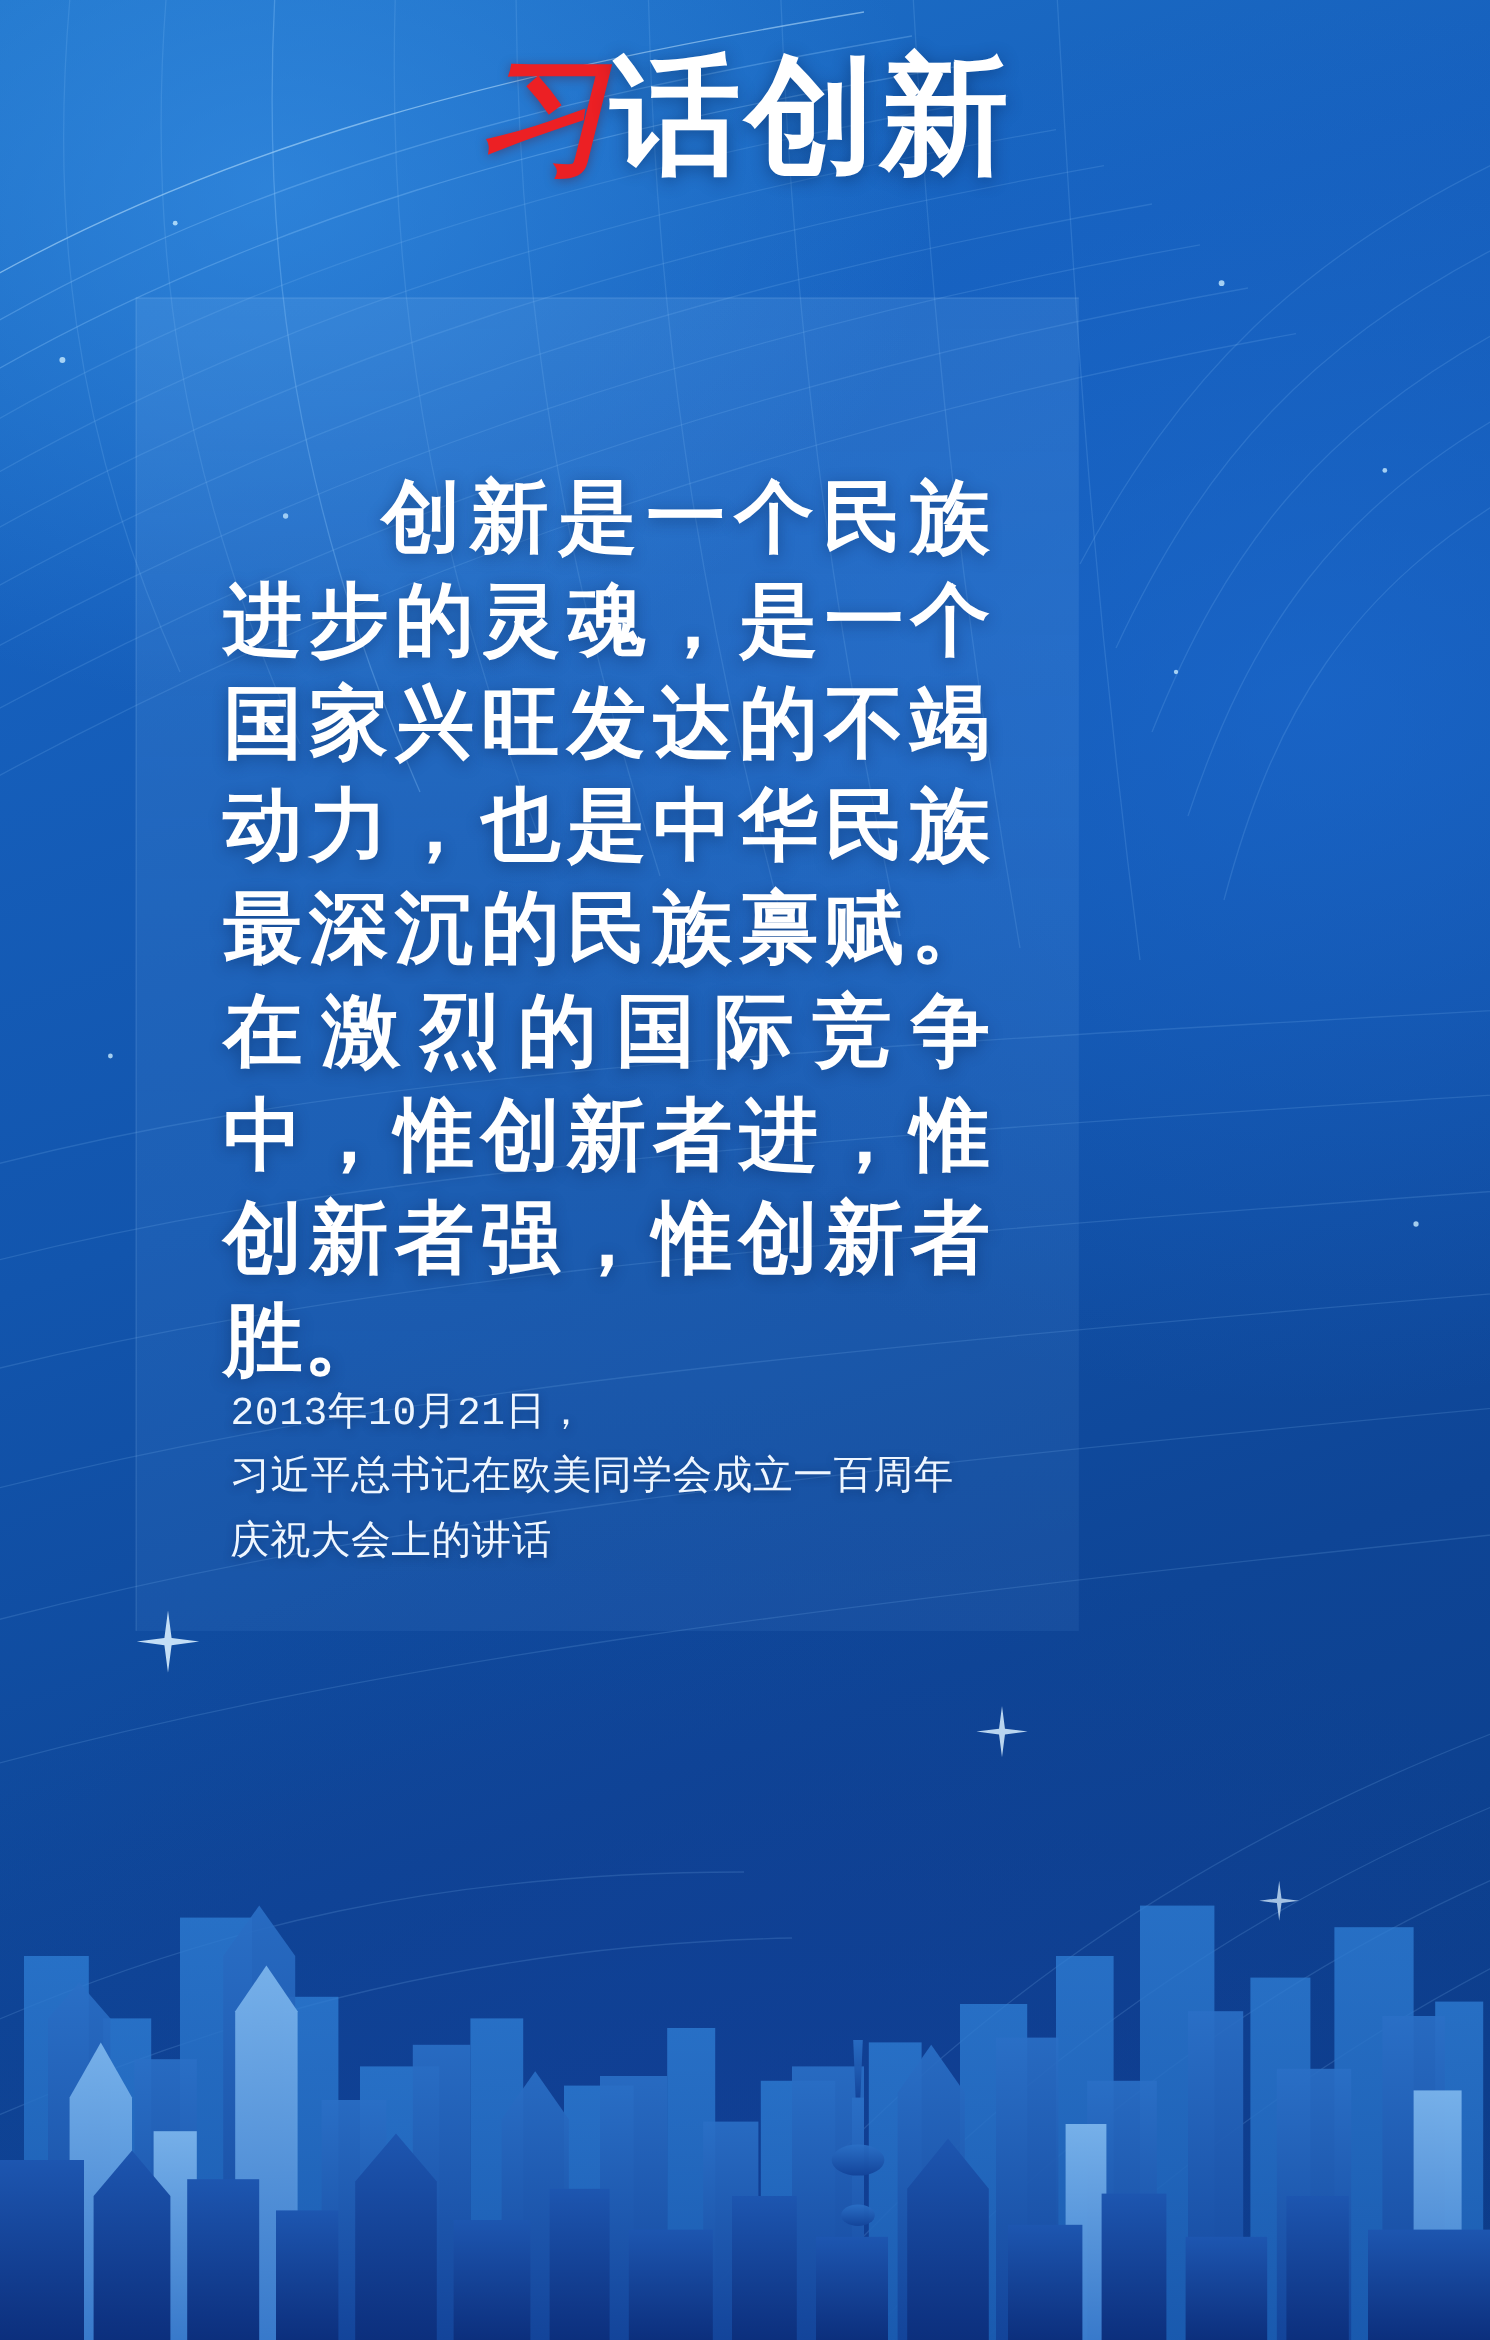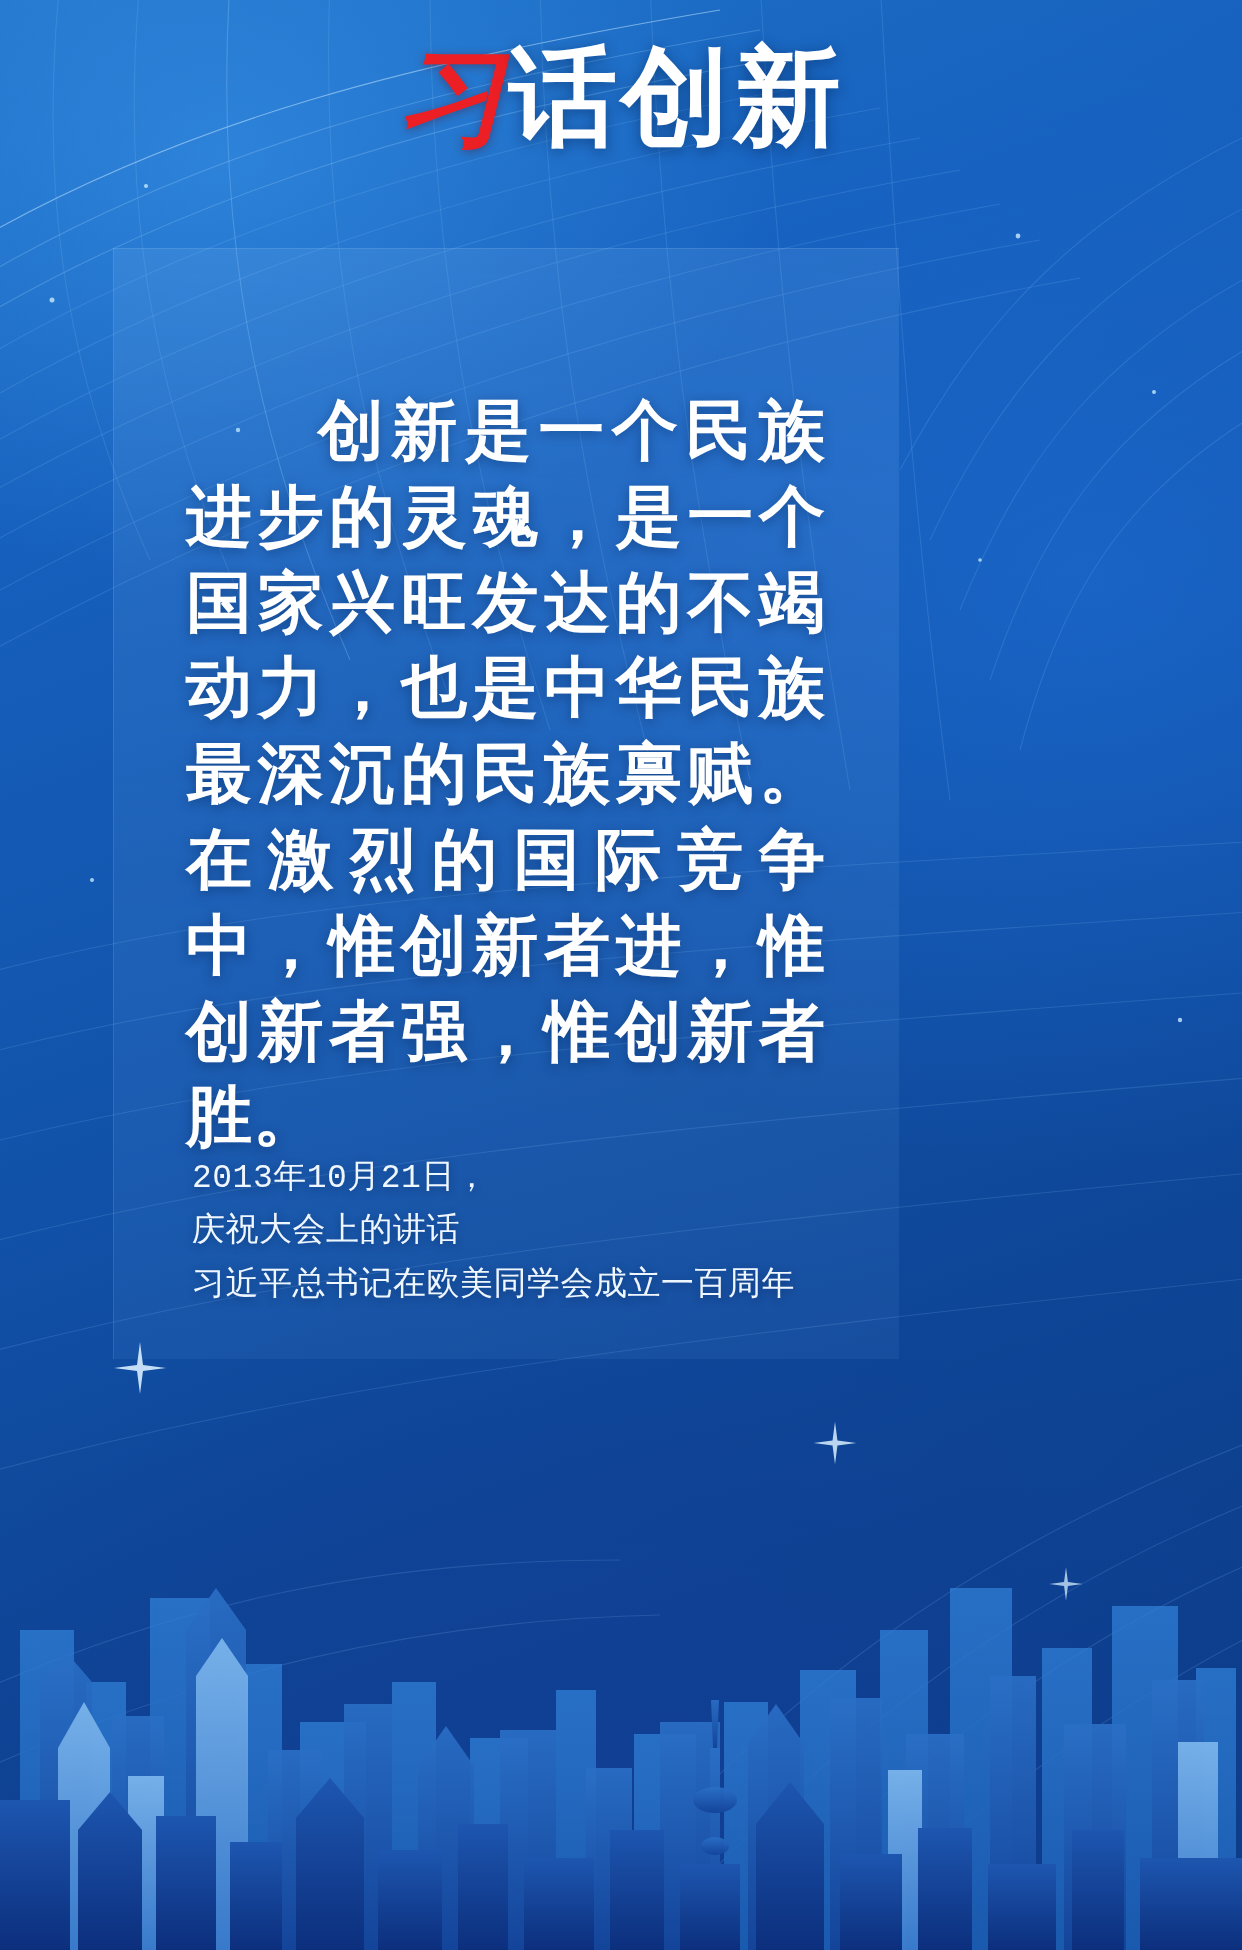--- a/index.html
+++ b/index.html
@@ -214,22 +214,22 @@
   <div class="header">
     <div class="header-title"><span class="accent">习</span><span>话创新</span></div>
   </div>
 
   <div class="quote-card"></div>
 
   <div class="quote-text">创新是一个民族进步的灵魂，是一个国家兴旺发达的不竭动力，也是中华民族最深沉的民族禀赋。在激烈的国际竞争中，惟创新者进，惟创新者强，惟创新者胜。</div>
 
   <div class="attribution">
     <div>2013年10月21日，</div>
+    <div>习近平总书记在欧美同学会成立一百周年</div>
     <div>庆祝大会上的讲话</div>
-    <div>习近平总书记在欧美同学会成立一百周年</div>
   </div>
 
   <svg class="skyline" viewBox="0 0 1242 620" preserveAspectRatio="none">
     <defs>
       <linearGradient id="bFar" x1="0" y1="0" x2="0" y2="1">
         <stop offset="0%" stop-color="#2f7fd6" stop-opacity="0.75"></stop>
         <stop offset="100%" stop-color="#1a5bb0" stop-opacity="0.95"></stop>
       </linearGradient>
       <linearGradient id="bMid" x1="0" y1="0" x2="0" y2="1">
         <stop offset="0%" stop-color="#2a6fc6" stop-opacity="0.9"></stop>

